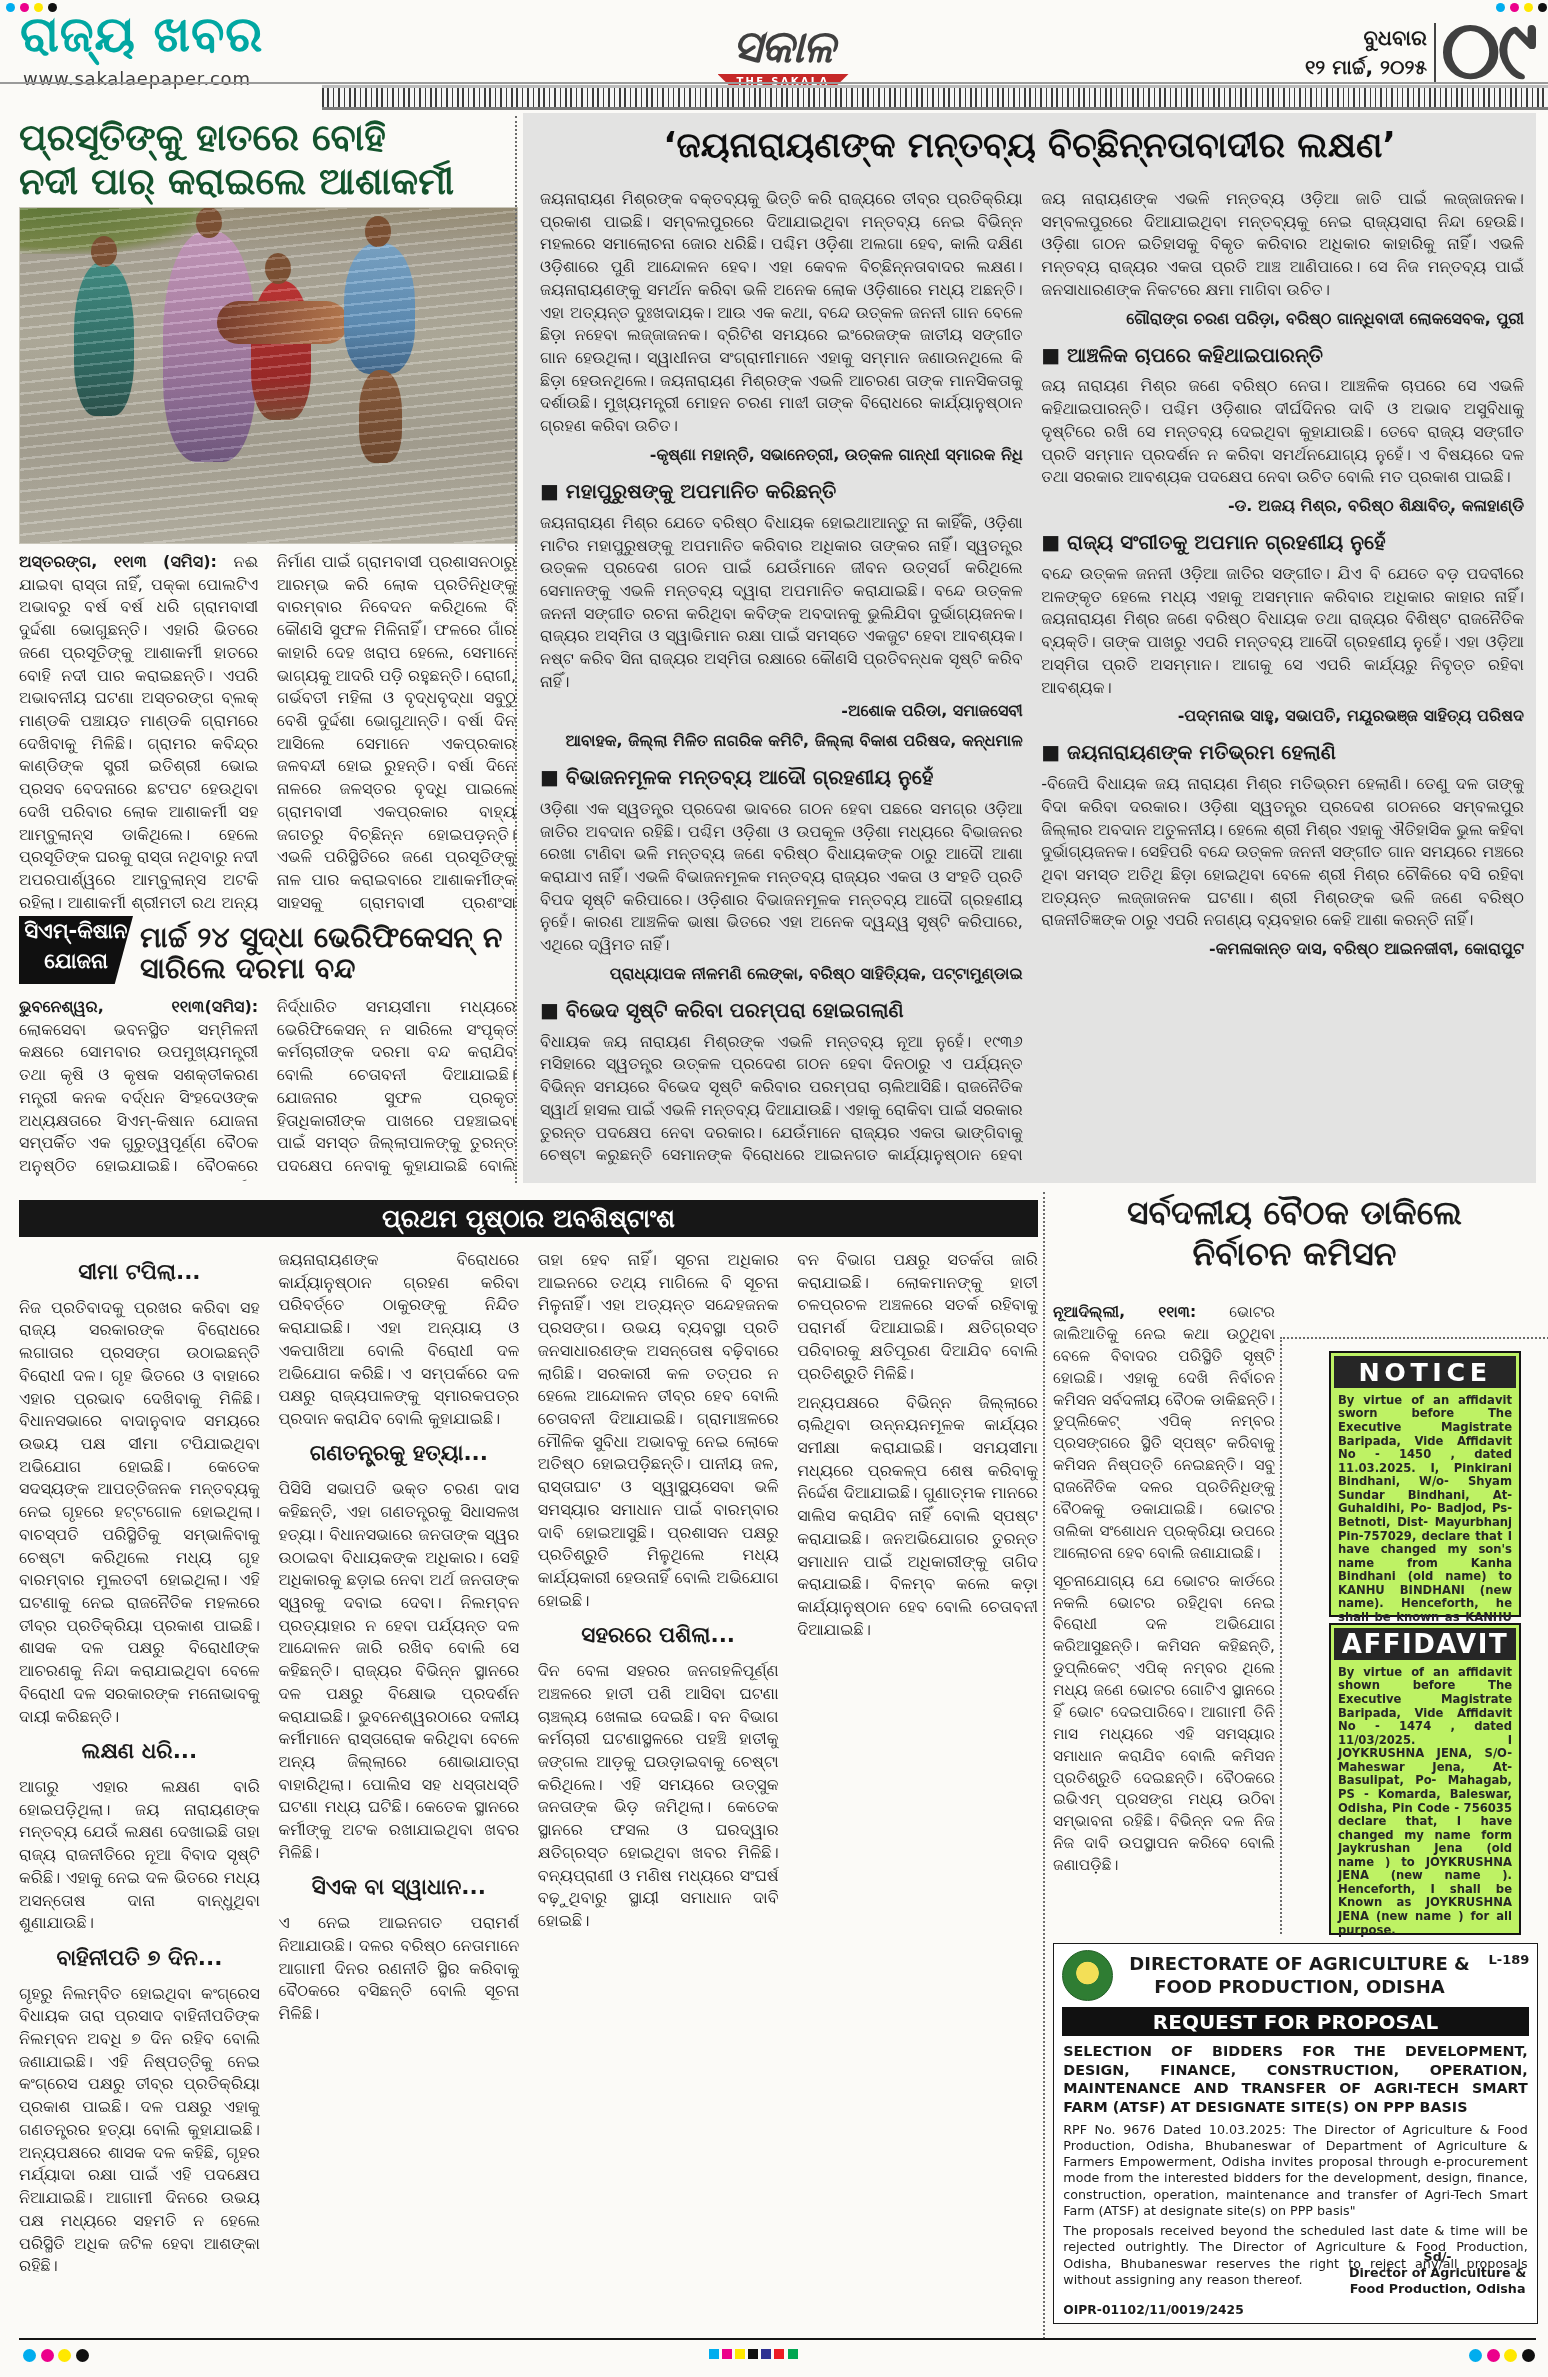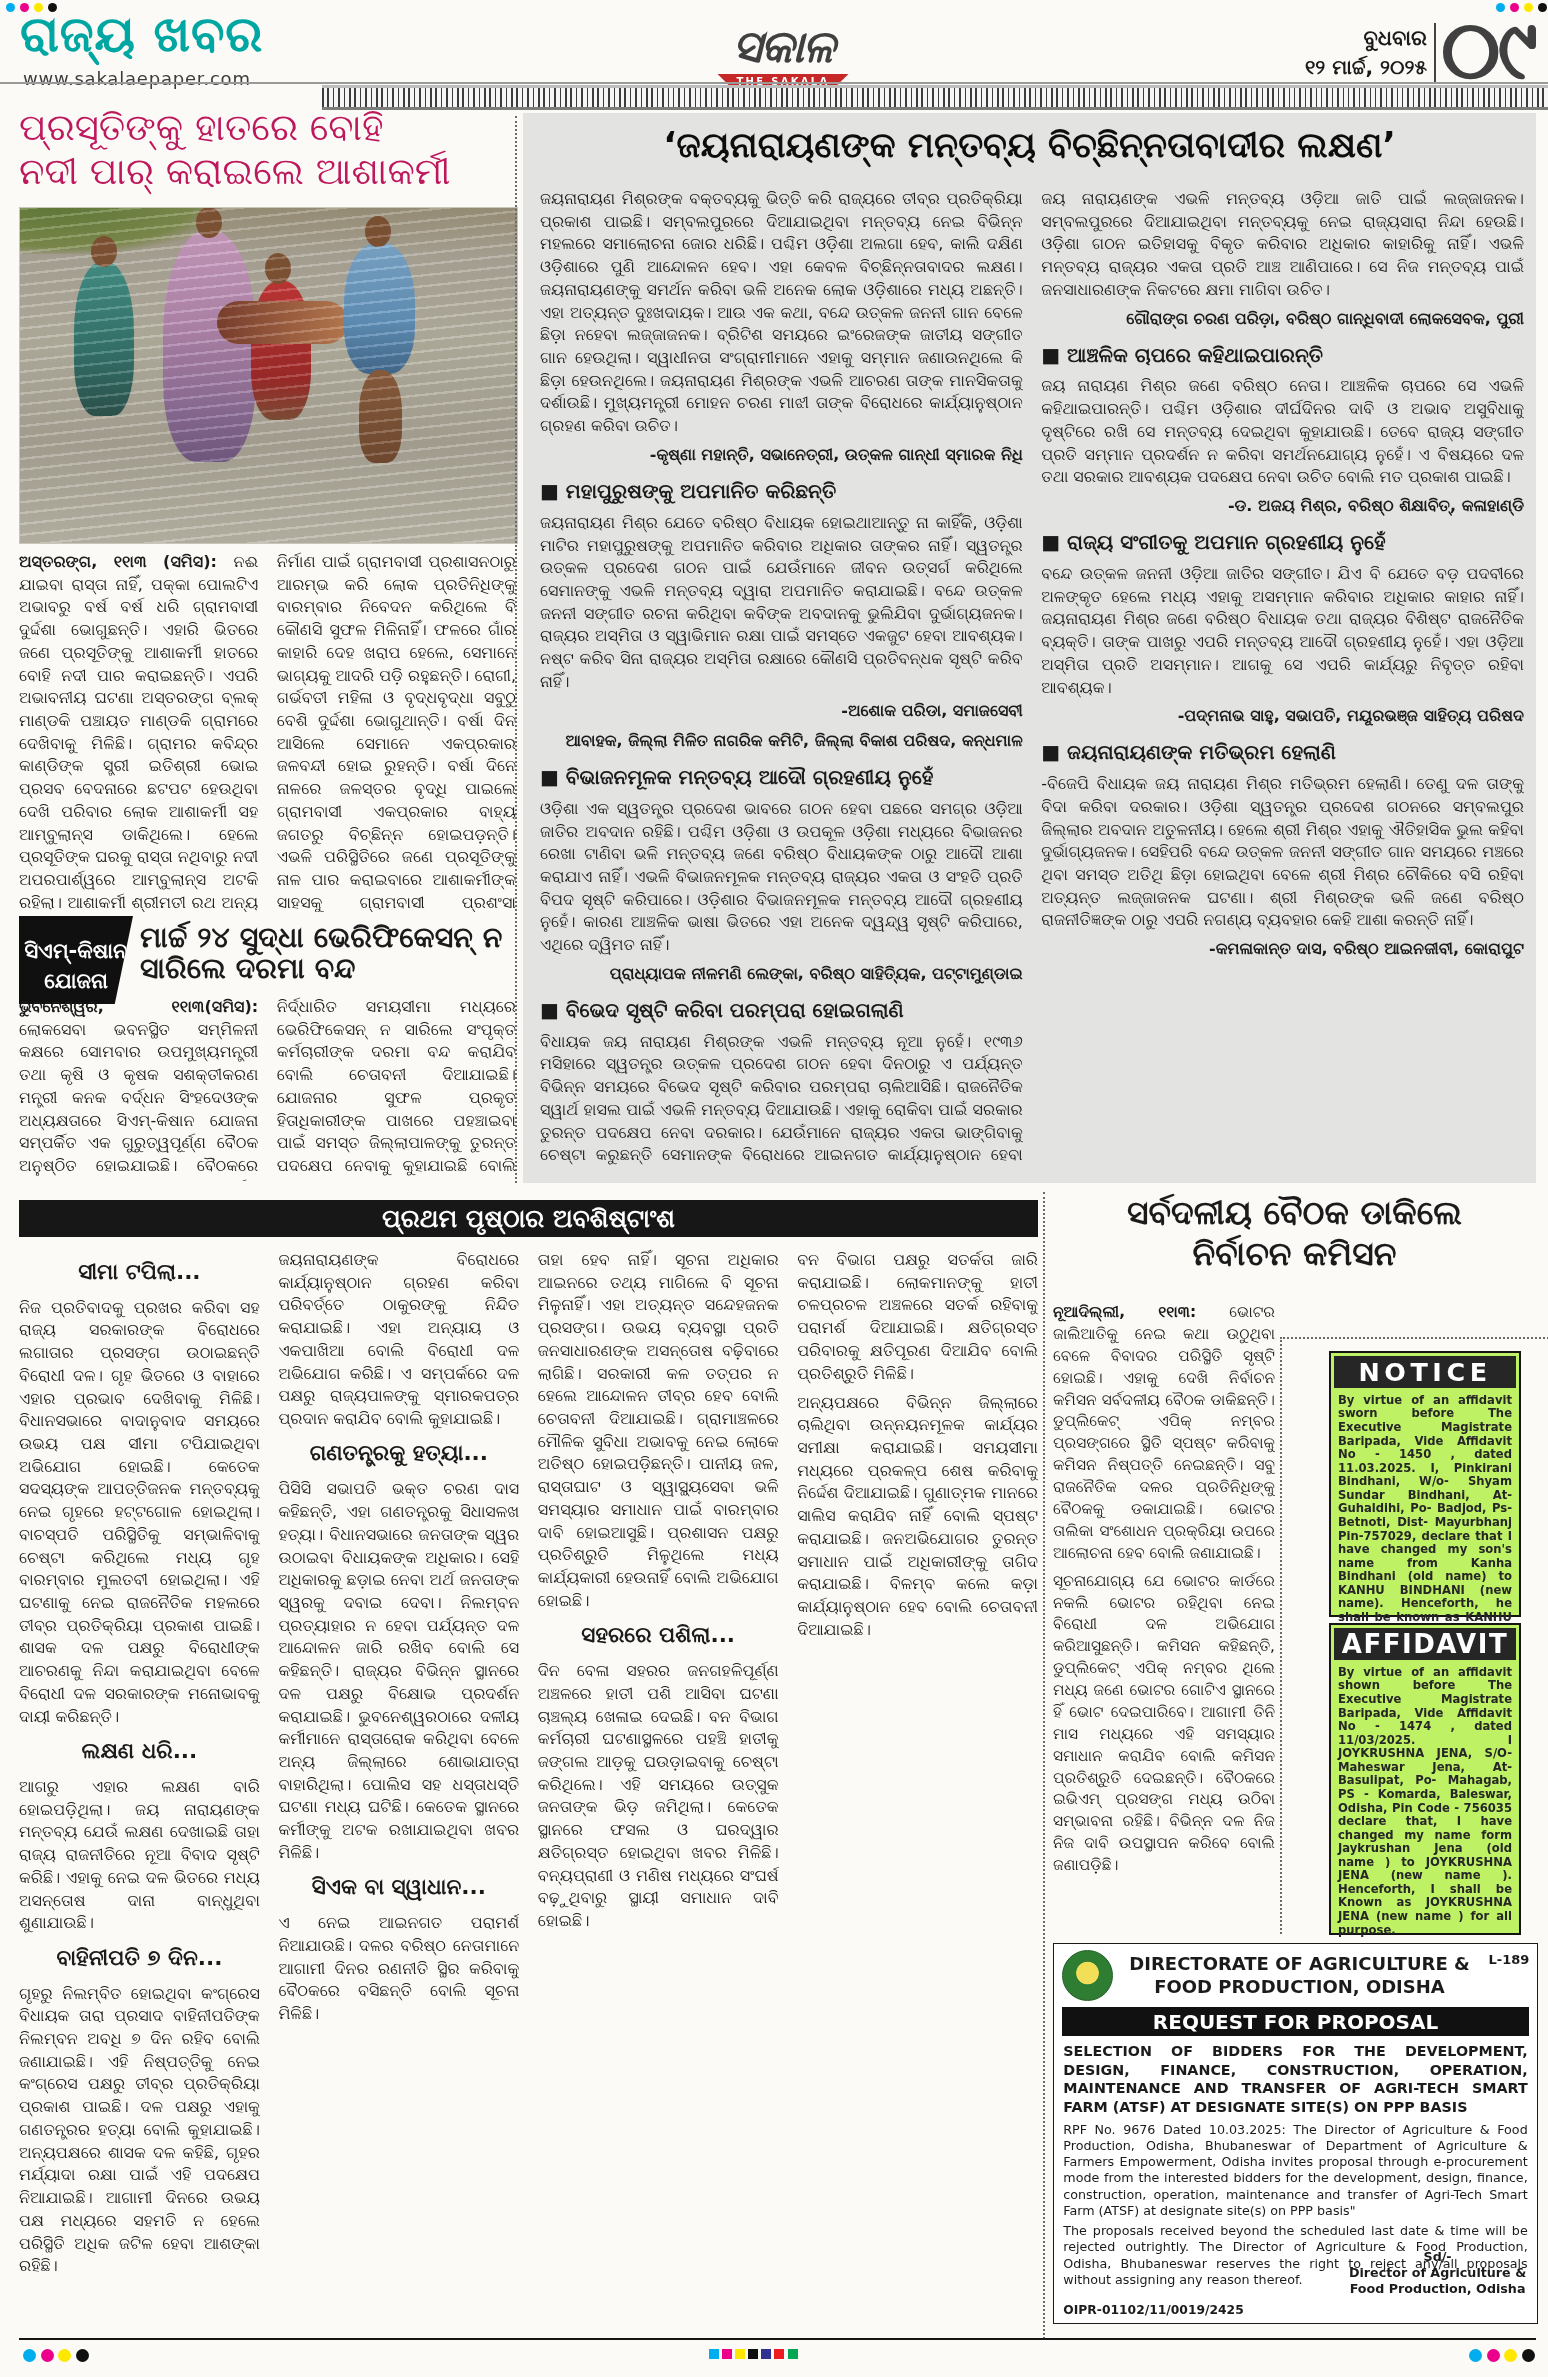--- a/index.html
+++ b/index.html
@@ -28,32 +28,32 @@
   .cmyk.big i{width:13px;height:13px;}
   
   .cols{display:flex;gap:18.5px;overflow:hidden;}
   .col{flex:1;overflow:hidden;font-size:16px;line-height:1.42;text-align:justify;}
   .blk-p{text-align:justify;margin:0 0 6.2px 0;}
   .blk-head{font-weight:800;font-size:20px;line-height:1.25;margin:12.3px 0 7.7px;text-align:left;}
   .blk-attr{text-align:right;font-weight:700;margin:0 0 7.7px;}
   .blk-chead{text-align:center;font-weight:800;font-size:21.6px;margin:7.7px 0 9.3px;}
   .dateline{font-weight:800;}
   
-  .h-left{left:19px;top:106px;width:497px;font-size:37px;font-weight:400;line-height:1.2;color:#be185d;}
+  .h-left{left:19px;top:116px;width:497px;font-size:37px;font-weight:700;line-height:1.2;color:#14532d;}
   .photo{left:19px;top:207px;width:497px;height:335px;overflow:hidden;border:0.8px solid #c9c6ba;
          background:linear-gradient(180deg,#9a9078 0%,#aaa496 14%,#b3af9f 40%,#a7a294 70%,#b8b4a6 100%);}
   .ripples{position:absolute;inset:0;opacity:.35;
          background:repeating-linear-gradient(174deg,rgba(255,255,255,.55) 0 2.3px,rgba(90,85,70,.25) 2.3px 10.8px);}
   .grass{position:absolute;left:0;top:0;width:193px;height:46px;background:radial-gradient(ellipse at 20% 0%,#5f7a36,#7b8a4a 60%,transparent 75%);}
   .fig{position:absolute;border-radius:45% 45% 35% 35%;}
   .head-dot{position:absolute;width:26px;height:31px;border-radius:50%;background:#7d4f31;}
   .asha-body{left:19px;top:551px;width:497px;height:361px;}
   
   .cmk-tag{left:19px;top:916px;width:114px;height:68px;background:#101010;color:#fff;text-align:center;
-           font-weight:800;font-size:21px;line-height:1.45;padding-top:20px;
+           font-weight:800;font-size:21px;line-height:1.45;padding-top:0;
            clip-path:polygon(0 0,100% 0,84% 100%,0 100%);}
   .cmk-head{left:140px;top:922px;width:379px;font-size:28.5px;font-weight:800;line-height:1.1;}
   .cmk-body{left:19px;top:996px;width:497px;height:185px;}
   
   .graybox{left:523px;top:113px;width:1013px;height:1070px;background:#e3e3e2;padding:0;}
   .gray-h{left:535px;top:125px;width:989px;text-align:center;font-size:35px;font-weight:800;color:#0d0d0d;}
   .gray-cols{left:540px;top:188px;width:984px;height:981px;}
   .divider-v1{left:515px;top:116px;height:1067px;border-left:2.3px dotted #6a6a6a;}
   .divider-v2{left:1043px;top:1192px;height:1147px;border-left:2.3px dotted #6a6a6a;}
   

